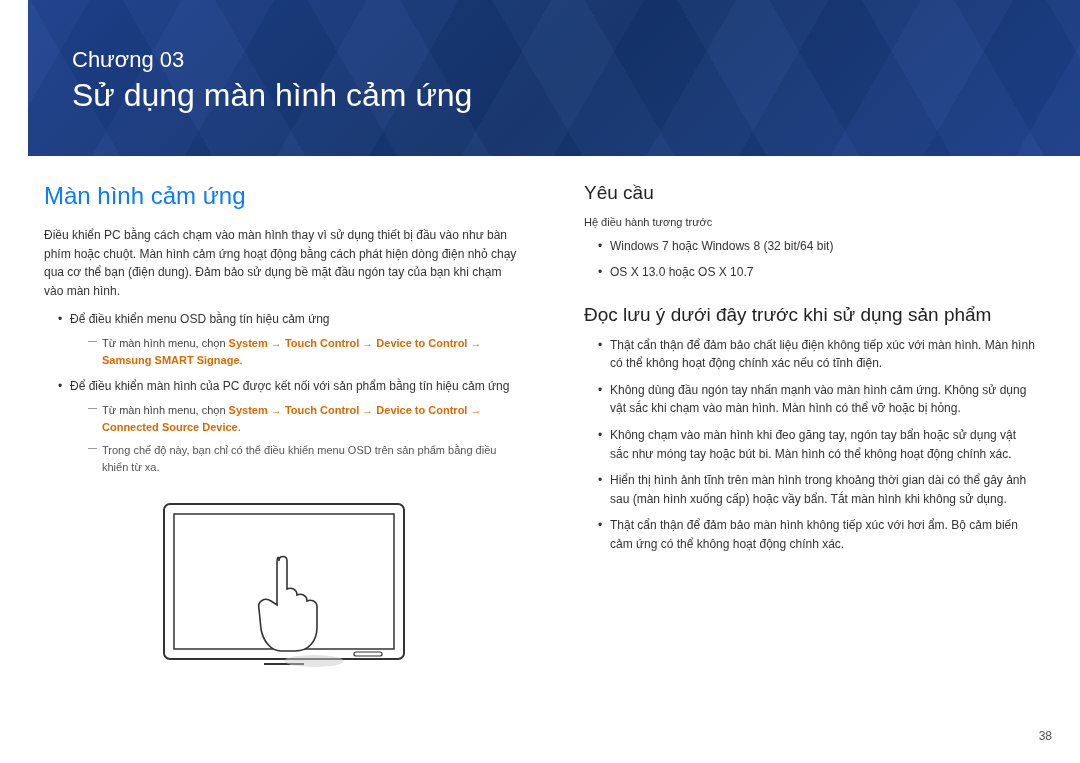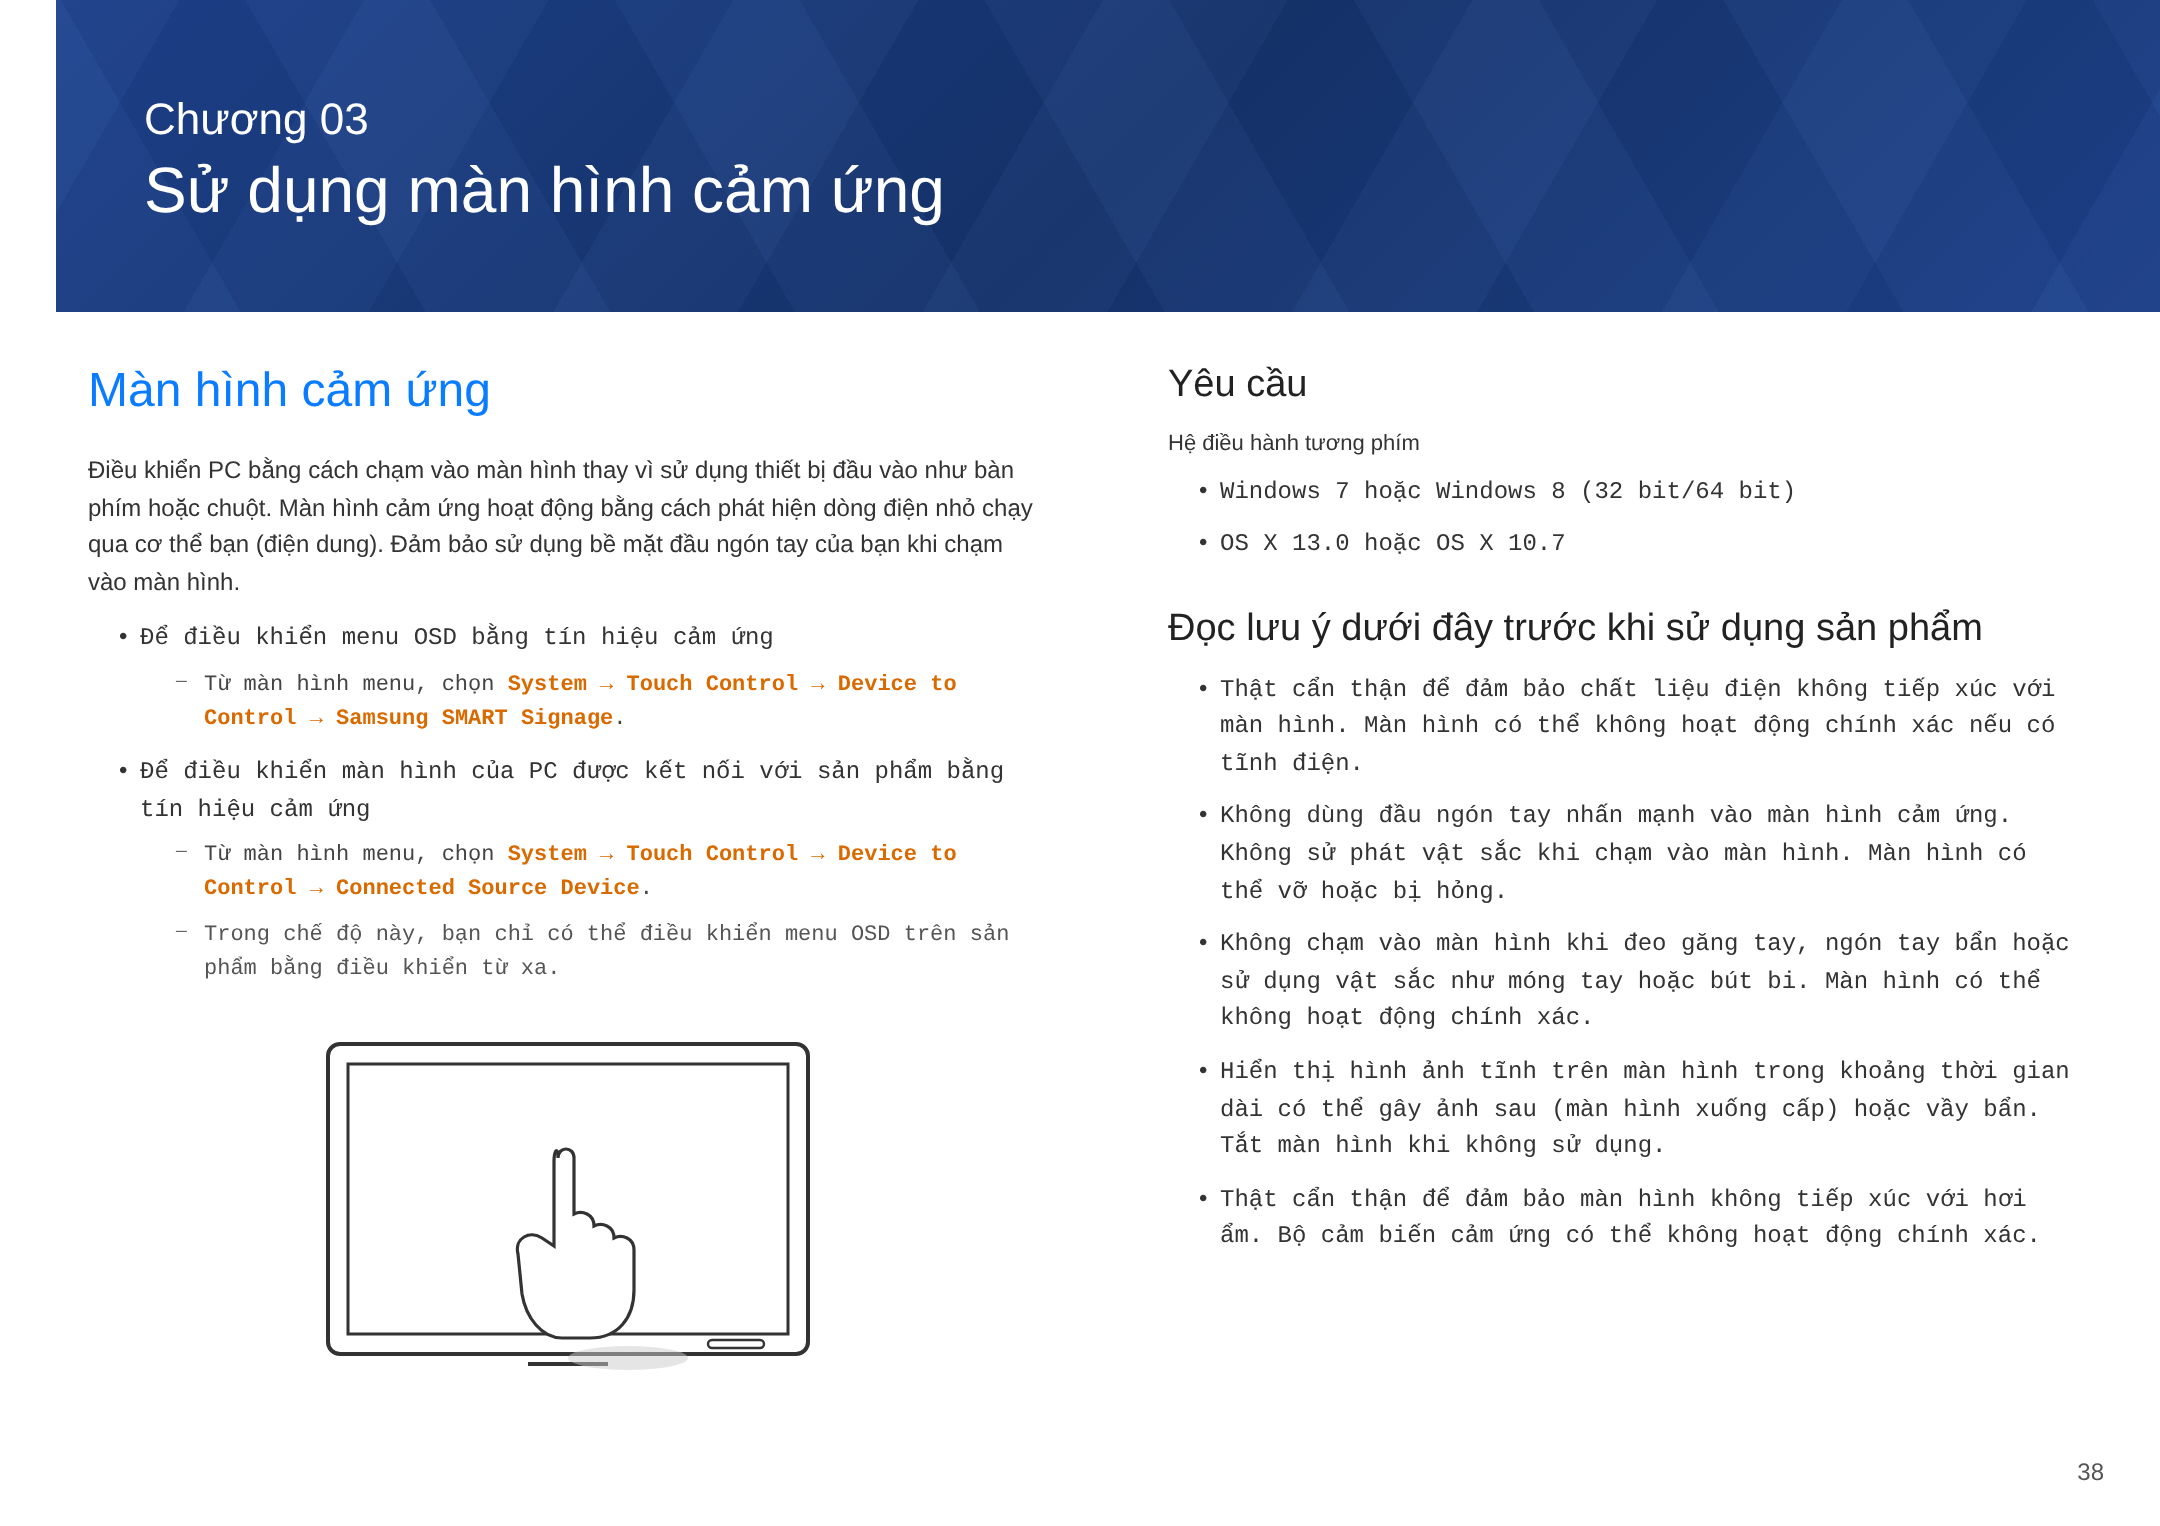--- a/index.html
+++ b/index.html
@@ -72,21 +72,20 @@
   p.small {
     font-size: 11px;
     color: #333;
     line-height: 1.5;
   }
   ul.bullets {
     list-style: none;
     padding-left: 14px;
     font-size: 12px;
     color: #333;
-    font-family: Liberation Mono, monospace;
   }
   ul.bullets > li {
     position: relative;
     padding-left: 12px;
     margin-bottom: 8px;
     line-height: 1.55;
   }
   ul.bullets > li::before {
     content: "•";
     position: absolute;
@@ -172,30 +171,30 @@
         <g transform="translate(105,55)">
           <path d="M20 12 C20 6 28 6 28 12 L28 40 C32 38 38 40 38 46 C42 44 48 46 48 52 C52 50 58 52 58 58 L58 78 C58 92 50 102 36 102 L22 102 C12 102 4 92 2 80 L0 60 C-2 52 6 48 12 52 L18 56 L18 14 C18 8 20 6 20 12 Z" fill="#fff" stroke="#333" stroke-width="1.6"></path>
           <ellipse cx="55" cy="112" rx="30" ry="6" fill="#ccc" opacity="0.5"></ellipse>
         </g>
       </svg>
     </div>
   </div>
 
   <div class="col-right">
     <h3 class="black">Yêu cầu</h3>
-    <p class="small">Hệ điều hành tương phím</p>
+    <p class="small">Hệ điều hành tương trước</p>
     <ul class="bullets" style="margin-top:6px;">
       <li><span>Windows 7 hoặc Windows 8 (32 bit/64 bit)</span></li>
       <li><span>OS X 13.0 hoặc OS X 10.7</span></li>
     </ul>
 
     <h3 class="black mt">Đọc lưu ý dưới đây trước khi sử dụng sản phẩm</h3>
     <ul class="bullets">
       <li><span>Thật cẩn thận để đảm bảo chất liệu điện không tiếp xúc với màn hình. Màn hình có thể không hoạt động chính xác nếu có tĩnh điện.</span></li>
-      <li><span>Không dùng đầu ngón tay nhấn mạnh vào màn hình cảm ứng. Không sử phát vật sắc khi chạm vào màn hình. Màn hình có thể vỡ hoặc bị hỏng.</span></li>
+      <li><span>Không dùng đầu ngón tay nhấn mạnh vào màn hình cảm ứng. Không sử dụng vật sắc khi chạm vào màn hình. Màn hình có thể vỡ hoặc bị hỏng.</span></li>
       <li><span>Không chạm vào màn hình khi đeo găng tay, ngón tay bẩn hoặc sử dụng vật sắc như móng tay hoặc bút bi. Màn hình có thể không hoạt động chính xác.</span></li>
       <li><span>Hiển thị hình ảnh tĩnh trên màn hình trong khoảng thời gian dài có thể gây ảnh sau (màn hình xuống cấp) hoặc vầy bẩn. Tắt màn hình khi không sử dụng.</span></li>
       <li><span>Thật cẩn thận để đảm bảo màn hình không tiếp xúc với hơi ẩm. Bộ cảm biến cảm ứng có thể không hoạt động chính xác.</span></li>
     </ul>
   </div>
 </div>
 
 <div class="page-number">38</div>
 
 </body></html>

